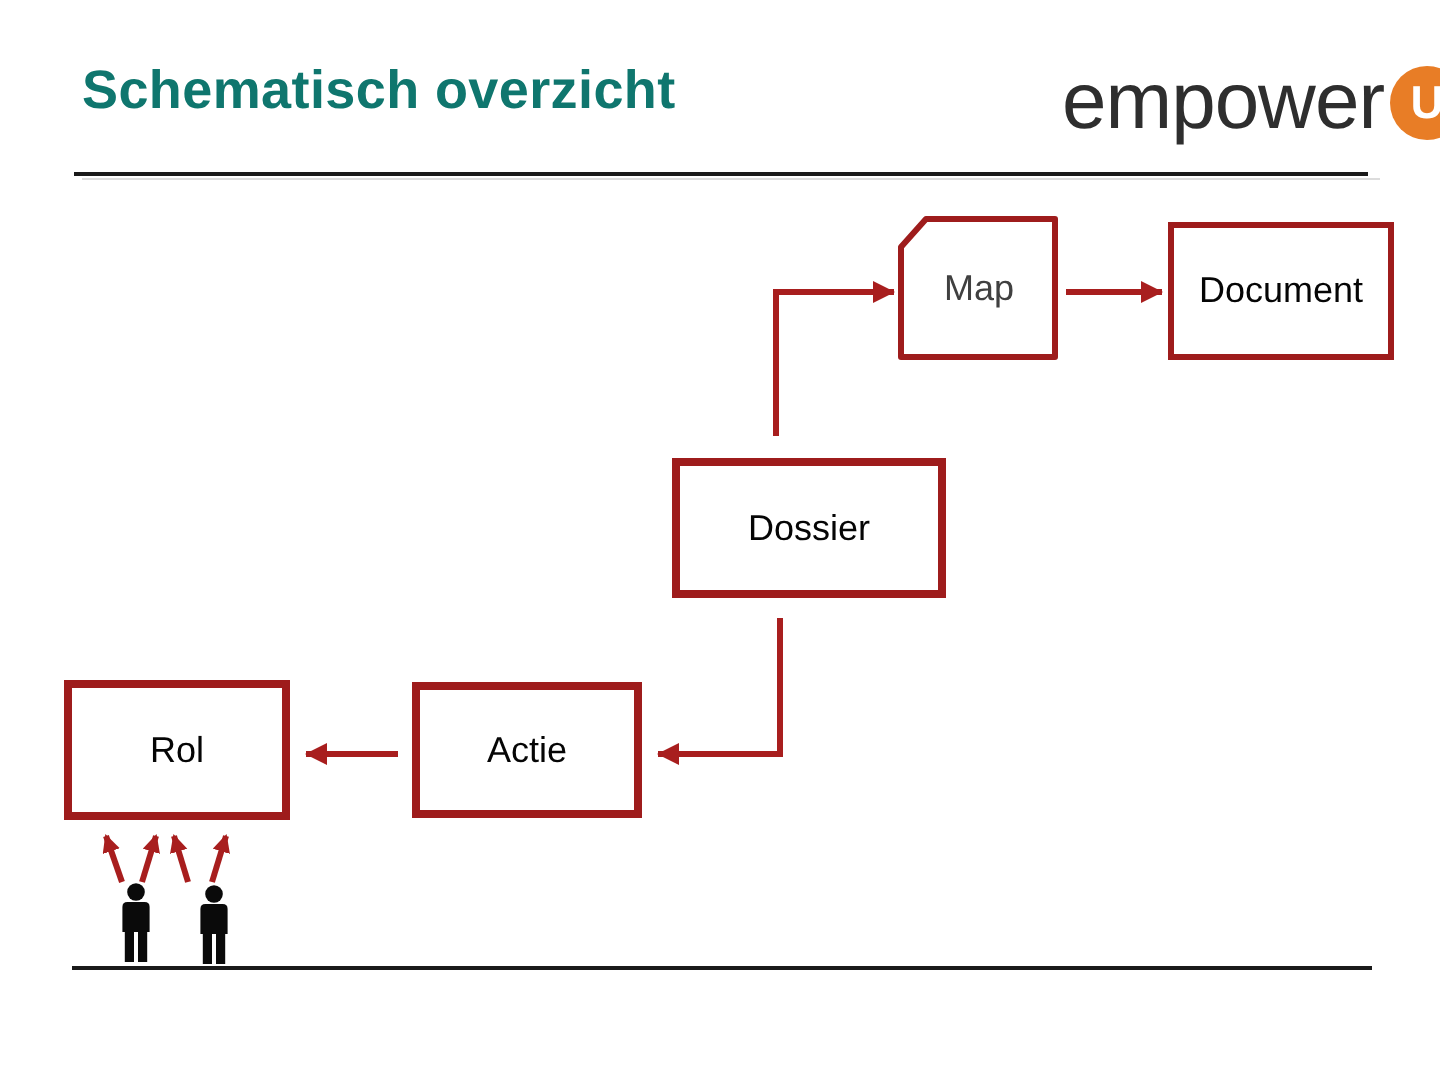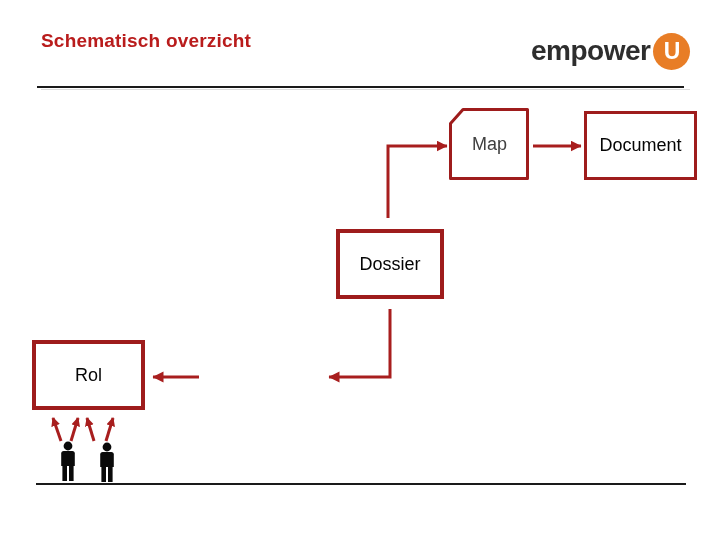--- a/index.html
+++ b/index.html
@@ -13,52 +13,52 @@
   html,body{background:#888;}
   .slide{
     position:relative;
     width:720px;height:540px;
     background:#ffffff;
     overflow:hidden;
     font-family:"Liberation Sans","DejaVu Sans",sans-serif;
   }
   .title{
     position:absolute;left:41px;top:30px;
-    font-size:19px;font-weight:bold;color:#b91c1c;
+    font-size:27px;font-weight:bold;color:#0f766e;
     letter-spacing:0.2px;white-space:nowrap;
   }
   .rule-top{position:absolute;left:37px;top:86px;width:647px;height:2px;background:var(--divider);}
   .rule-top-shadow{position:absolute;left:41px;top:89px;width:649px;height:1px;background:#dcdcdc;}
   .rule-bottom{position:absolute;left:36px;top:483px;width:650px;height:2px;background:var(--divider);}
   .logo{
     position:absolute;left:531px;top:32px;height:38px;
     display:flex;align-items:center;gap:3px;
   }
   .logo-word{
-    font-size:28px;font-weight:bold;color:var(--logo-text);
+    font-size:40px;font-weight:normal;color:var(--logo-text);
     letter-spacing:-0.5px;line-height:38px;white-space:nowrap;
   }
   .logo-badge{
     width:37px;height:37px;border-radius:50%;
     background:var(--logo-orange);
     display:flex;align-items:center;justify-content:center;
     flex:0 0 auto;
   }
   .logo-badge span{
     color:#ffffff;font-weight:bold;font-size:23px;line-height:23px;
   }
   .node{
     position:absolute;background:#ffffff;
     display:flex;align-items:center;justify-content:center;
     font-size:18px;color:#050505;
   }
   .b3{border:3px solid var(--box-border);}
   .b4{border:4px solid var(--box-border);}
   .node-document{left:584px;top:111px;width:113px;height:69px;}
-  .node-dossier{left:336px;top:229px;width:108px;height:70px;}
+  .node-dossier{left:336px;top:229px;width:137px;height:70px;}
   .node-actie{left:206px;top:341px;width:115px;height:68px;}
   .node-rol{left:32px;top:340px;width:113px;height:70px;text-align:right;}
   .map-label{
     position:absolute;left:451px;top:110px;width:77px;height:68px;
     display:flex;align-items:center;justify-content:center;
     font-size:18px;color:#404040;
   }
   .diagram-svg{position:absolute;left:0;top:0;width:720px;height:540px;}
   .conn{fill:none;stroke:var(--connector);stroke-width:3;}
   .map-shape{fill:#ffffff;stroke:var(--box-border);stroke-width:3;stroke-linejoin:round;}
@@ -120,17 +120,20 @@
   </svg>
 
   <div class="map-label">Map</div>
 
   <div class="node b3 node-document">
     <span>Document</span>
   </div>
   <div class="node b4 node-dossier">
     <span>Dossier</span>
   </div>
+  <div class="node b4 node-actie">
+    <span>Actie</span>
+  </div>
   <div class="node b4 node-rol">
     <span>Rol</span>
   </div>
 
 </div>
 
 </body></html>

